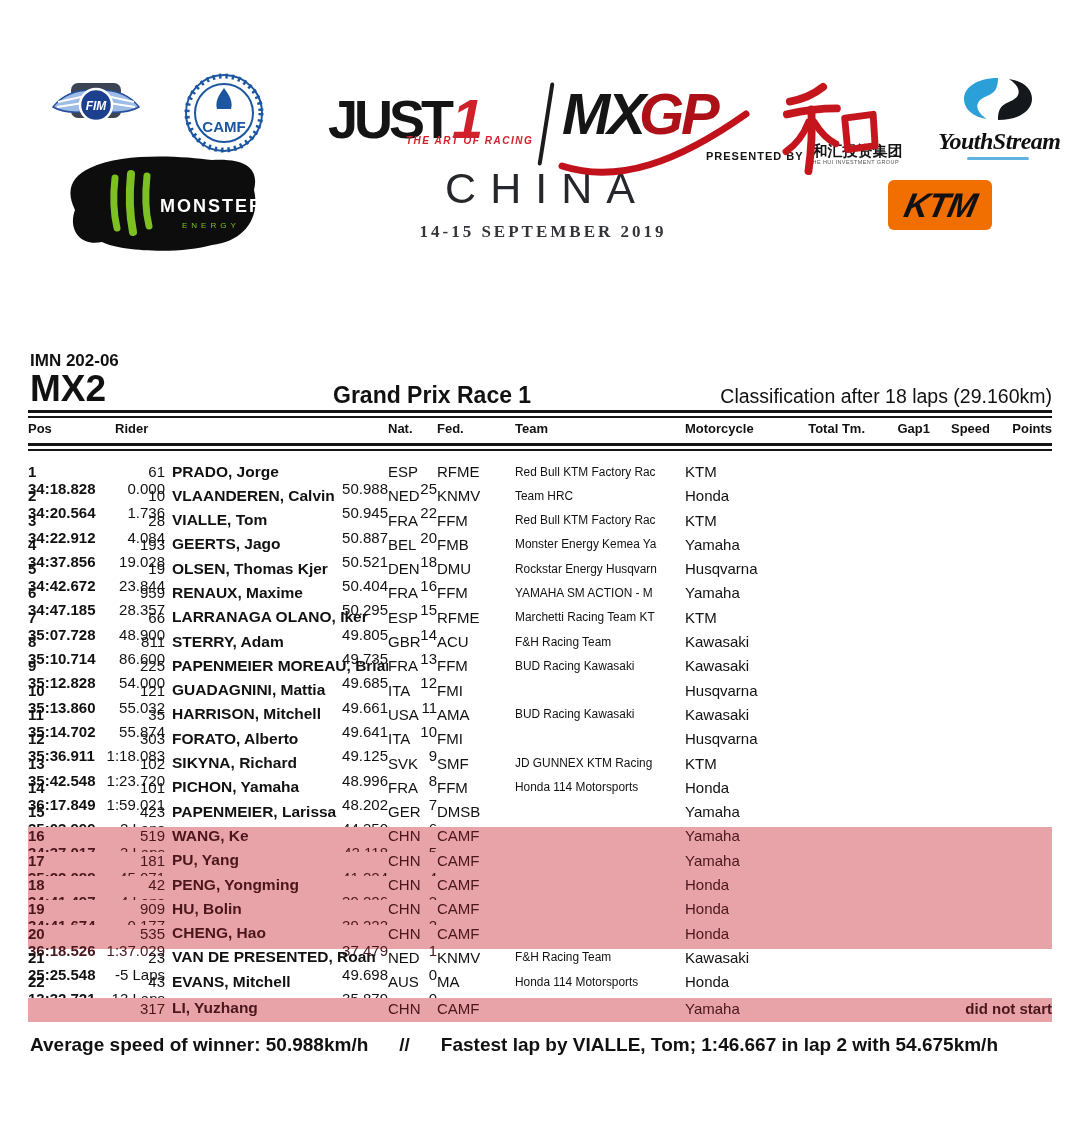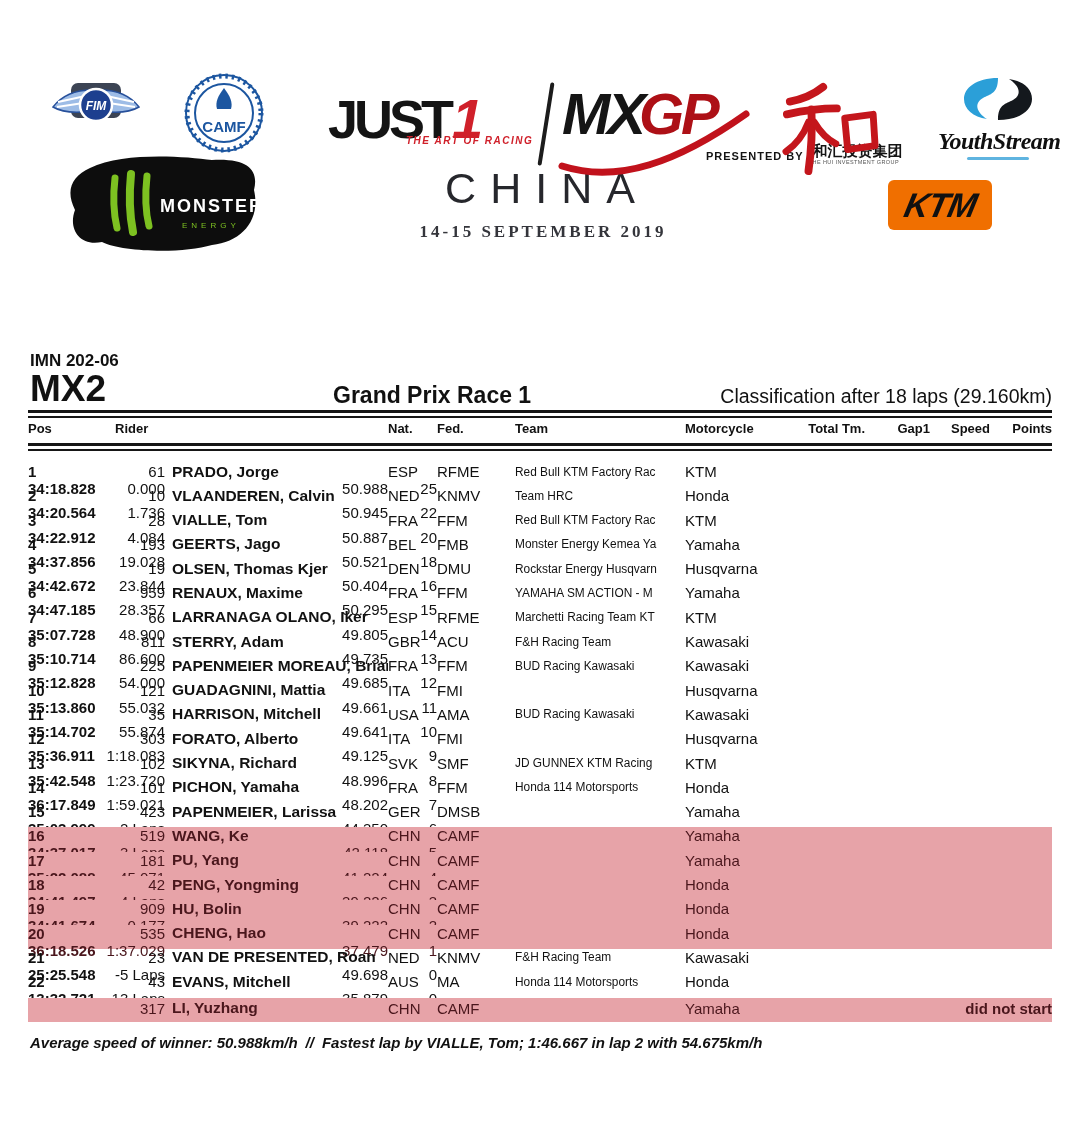--- a/index.html
+++ b/index.html
@@ -67,21 +67,21 @@
   .row{height:24.3px;font-size:15px;position:relative;}
   .row .pos{font-weight:bold;}
   .row .num{text-align:right;}
   .row .name{padding-left:7px;font-weight:bold;font-size:15.5px;white-space:nowrap;overflow:hidden;}
   .row .team{font-size:12.5px;transform:scaleX(.95);transform-origin:left center;white-space:nowrap;overflow:visible;}
   .row .total{text-align:right;font-weight:bold;}
   .row .gap,.row .speed,.row .points{text-align:right;}
   .row .status{grid-column:8/12;grid-row:1;justify-self:end;font-weight:bold;}
   .row.hl{background:#e7a3a8;color:#4a161c;}
 
-  .footer-line{margin-top:12px;display:flex;gap:8px;font-weight:bold;font-size:15px;padding-left:2px;font-style:italic;}
+  .footer-line{margin-top:12px;display:flex;gap:31px;font-weight:bold;font-size:19px;padding-left:2px;}
 </style>
 </head>
 <body>
 
 <div class="page">
 
   <div class="logo-header">
 
     <div class="abs fim-logo">
       <svg width="92" height="62" viewBox="0 0 92 62">

